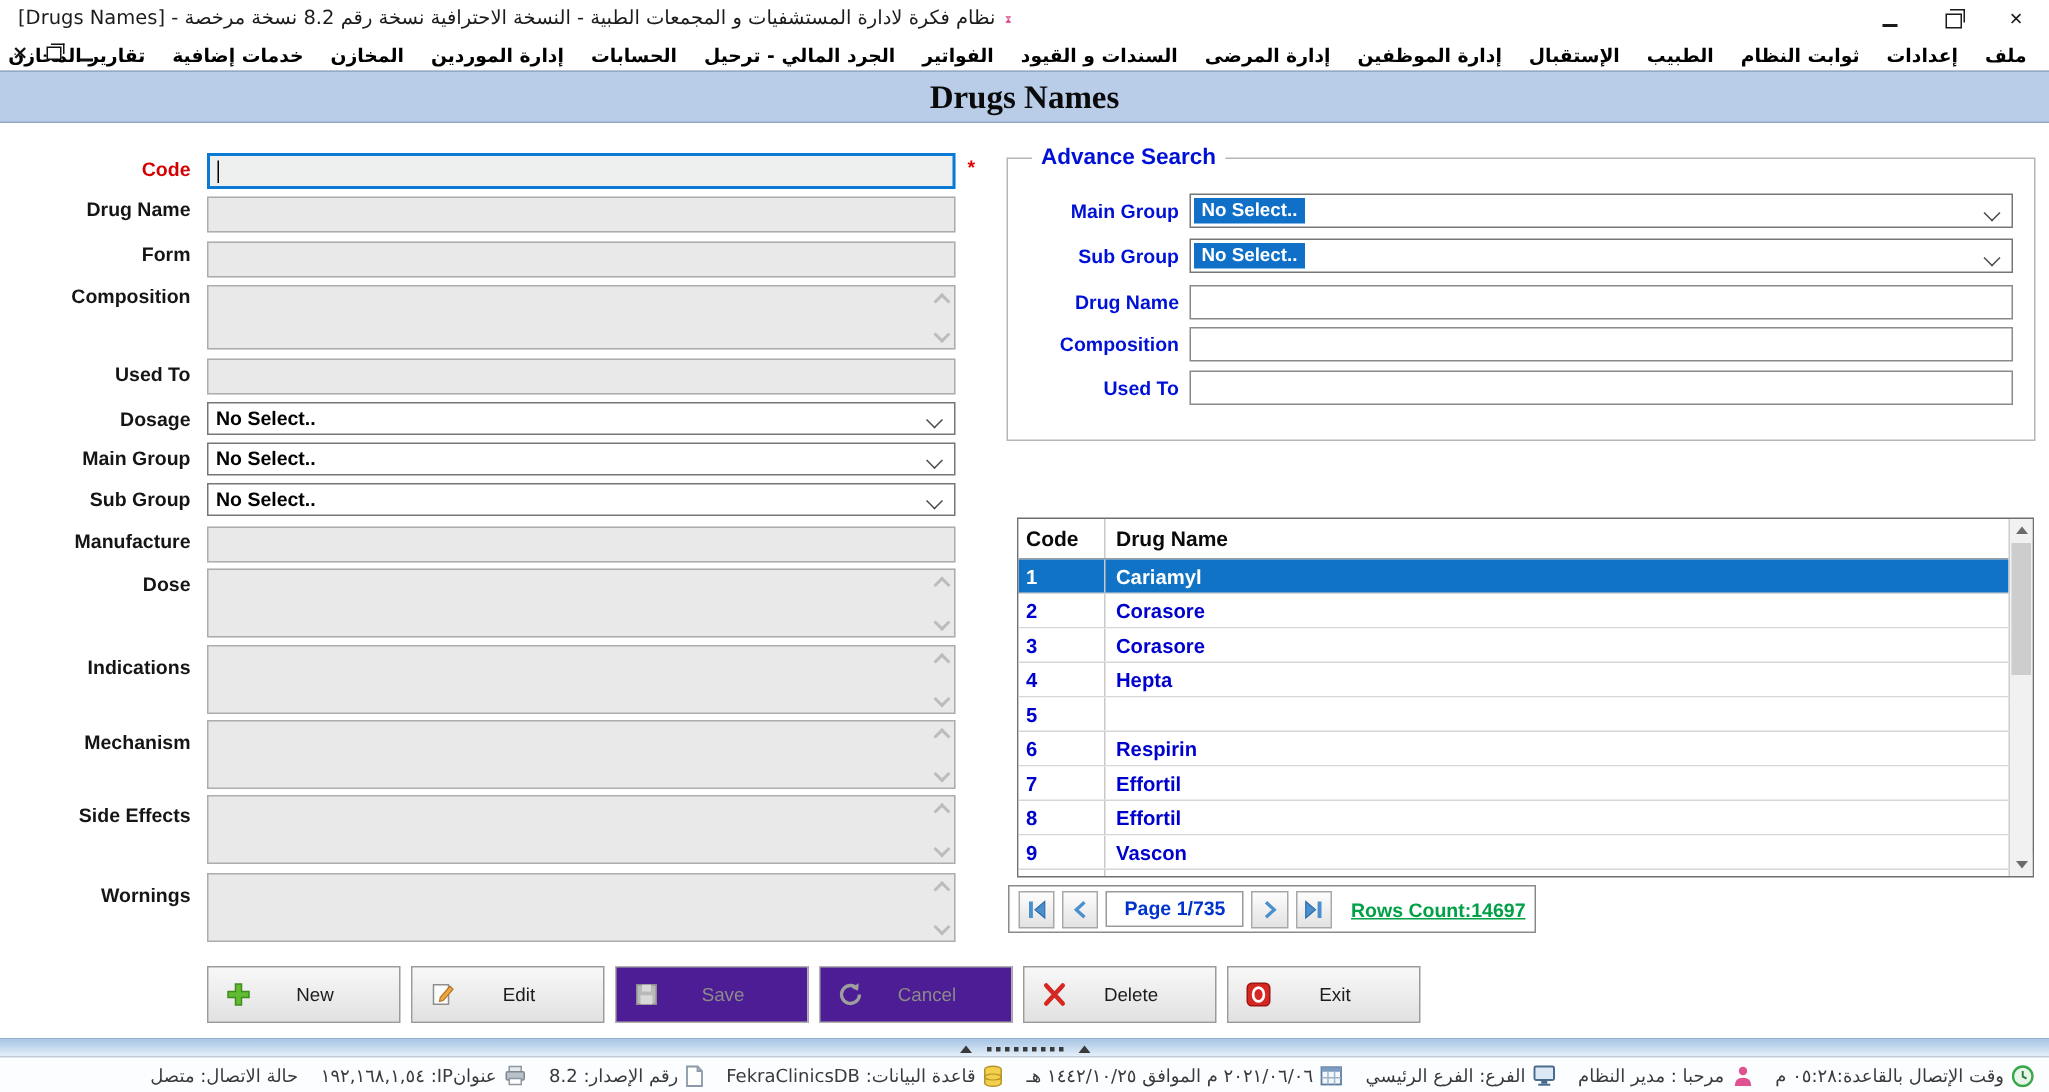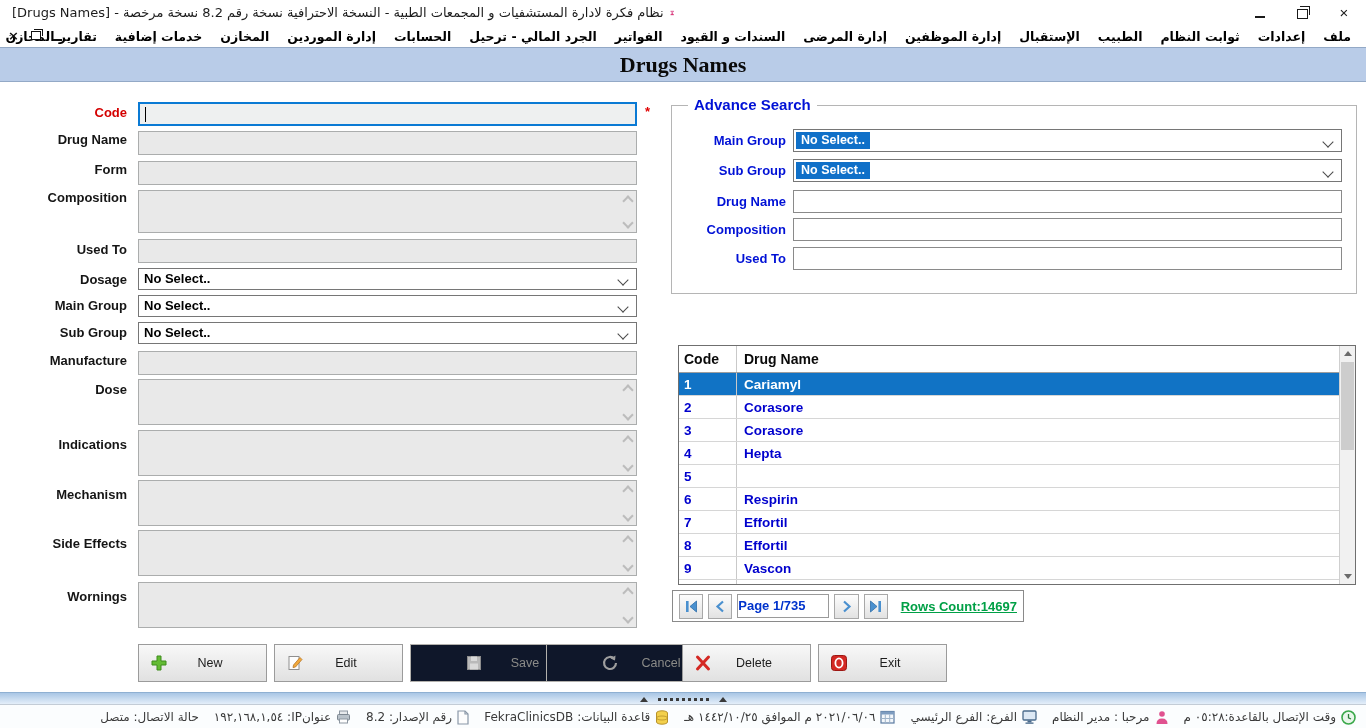--- a/index.html
+++ b/index.html
@@ -75,28 +75,28 @@
   .t-scroll{position:absolute;right:0;top:0;bottom:0;width:15px;background:#f1f1f1;border-left:1px solid #cfcfcf;}
   .t-scroll .btn{position:absolute;left:0;width:15px;height:15px;background:#f1f1f1;display:flex;align-items:center;justify-content:center;}
   .t-scroll .btn.up{top:0;} .t-scroll .btn.dn{bottom:0;}
   .tri-up{width:0;height:0;border-left:4px solid transparent;border-right:4px solid transparent;border-bottom:5px solid #6b6b6b;}
   .tri-dn{width:0;height:0;border-left:4px solid transparent;border-right:4px solid transparent;border-top:5px solid #6b6b6b;}
   .thumb{position:absolute;left:1px;top:16px;width:13px;height:88px;background:#cdcdcd;}
 
   
   .pager{position:absolute;left:672px;top:590px;width:352px;height:32px;border:1px solid #8a8a8a;display:flex;align-items:center;gap:5px;padding:0 6px;box-sizing:border-box;}
   .pg-btn{width:26px;height:23px;background:linear-gradient(#fdfdfd,#e2e2e2);border:1px solid #a8a8a8;display:flex;align-items:center;justify-content:center;cursor:pointer;}
-  .pg-box{width:106px;height:22px;background:#fff;border:1px solid #9a9a9a;line-height:22px;font-size:13px;font-weight:bold;color:#0033cc;}
+  .pg-box{width:106px;height:22px;background:#fff;border:1px solid #9a9a9a;text-align:center;line-height:22px;font-size:13px;font-weight:bold;color:#0033cc;}
   .pg-count{margin-left:8px;font-size:13px;font-weight:bold;color:#00a046;white-space:nowrap;text-decoration:underline;}
 
   
   .abtn{position:absolute;top:644px;width:127px;height:36px;background:linear-gradient(#f8f8f8,#e1e1e1);border:1px solid #9b9b9b;display:flex;align-items:center;cursor:pointer;}
   .abtn .ic{margin-left:11px;display:flex;}
   .abtn .txt{flex:1;text-align:center;margin-right:14px;font-size:12.5px;color:#1c1c1c;}
-  .abtn.disabled{background:#0f172a;border-color:#b3b1ad;cursor:default;padding-left:43px;}
+  .abtn.disabled{background:#4c1d95;border-color:#b3b1ad;cursor:default;}
   .abtn.disabled .txt{color:#8b8b88;}
 
   
   .splitter{position:absolute;left:0;right:0;top:692px;height:12px;background:linear-gradient(#a9c6e5,#e9f2fb);border-top:1px solid #8fb0d2;display:flex;align-items:center;justify-content:center;gap:10px;cursor:row-resize;}
   .sp-tri{width:0;height:0;border-left:4px solid transparent;border-right:4px solid transparent;border-bottom:5px solid #3a3a3a;}
   .sp-dots{display:flex;gap:3px;}
   .sp-dots i{width:3px;height:3px;background:#3a3a3a;display:block;}
 
   
   .statusbar{position:absolute;left:0;right:0;top:704px;height:24px;background:#fbfdfe;border-top:1px solid #c3ccd6;

